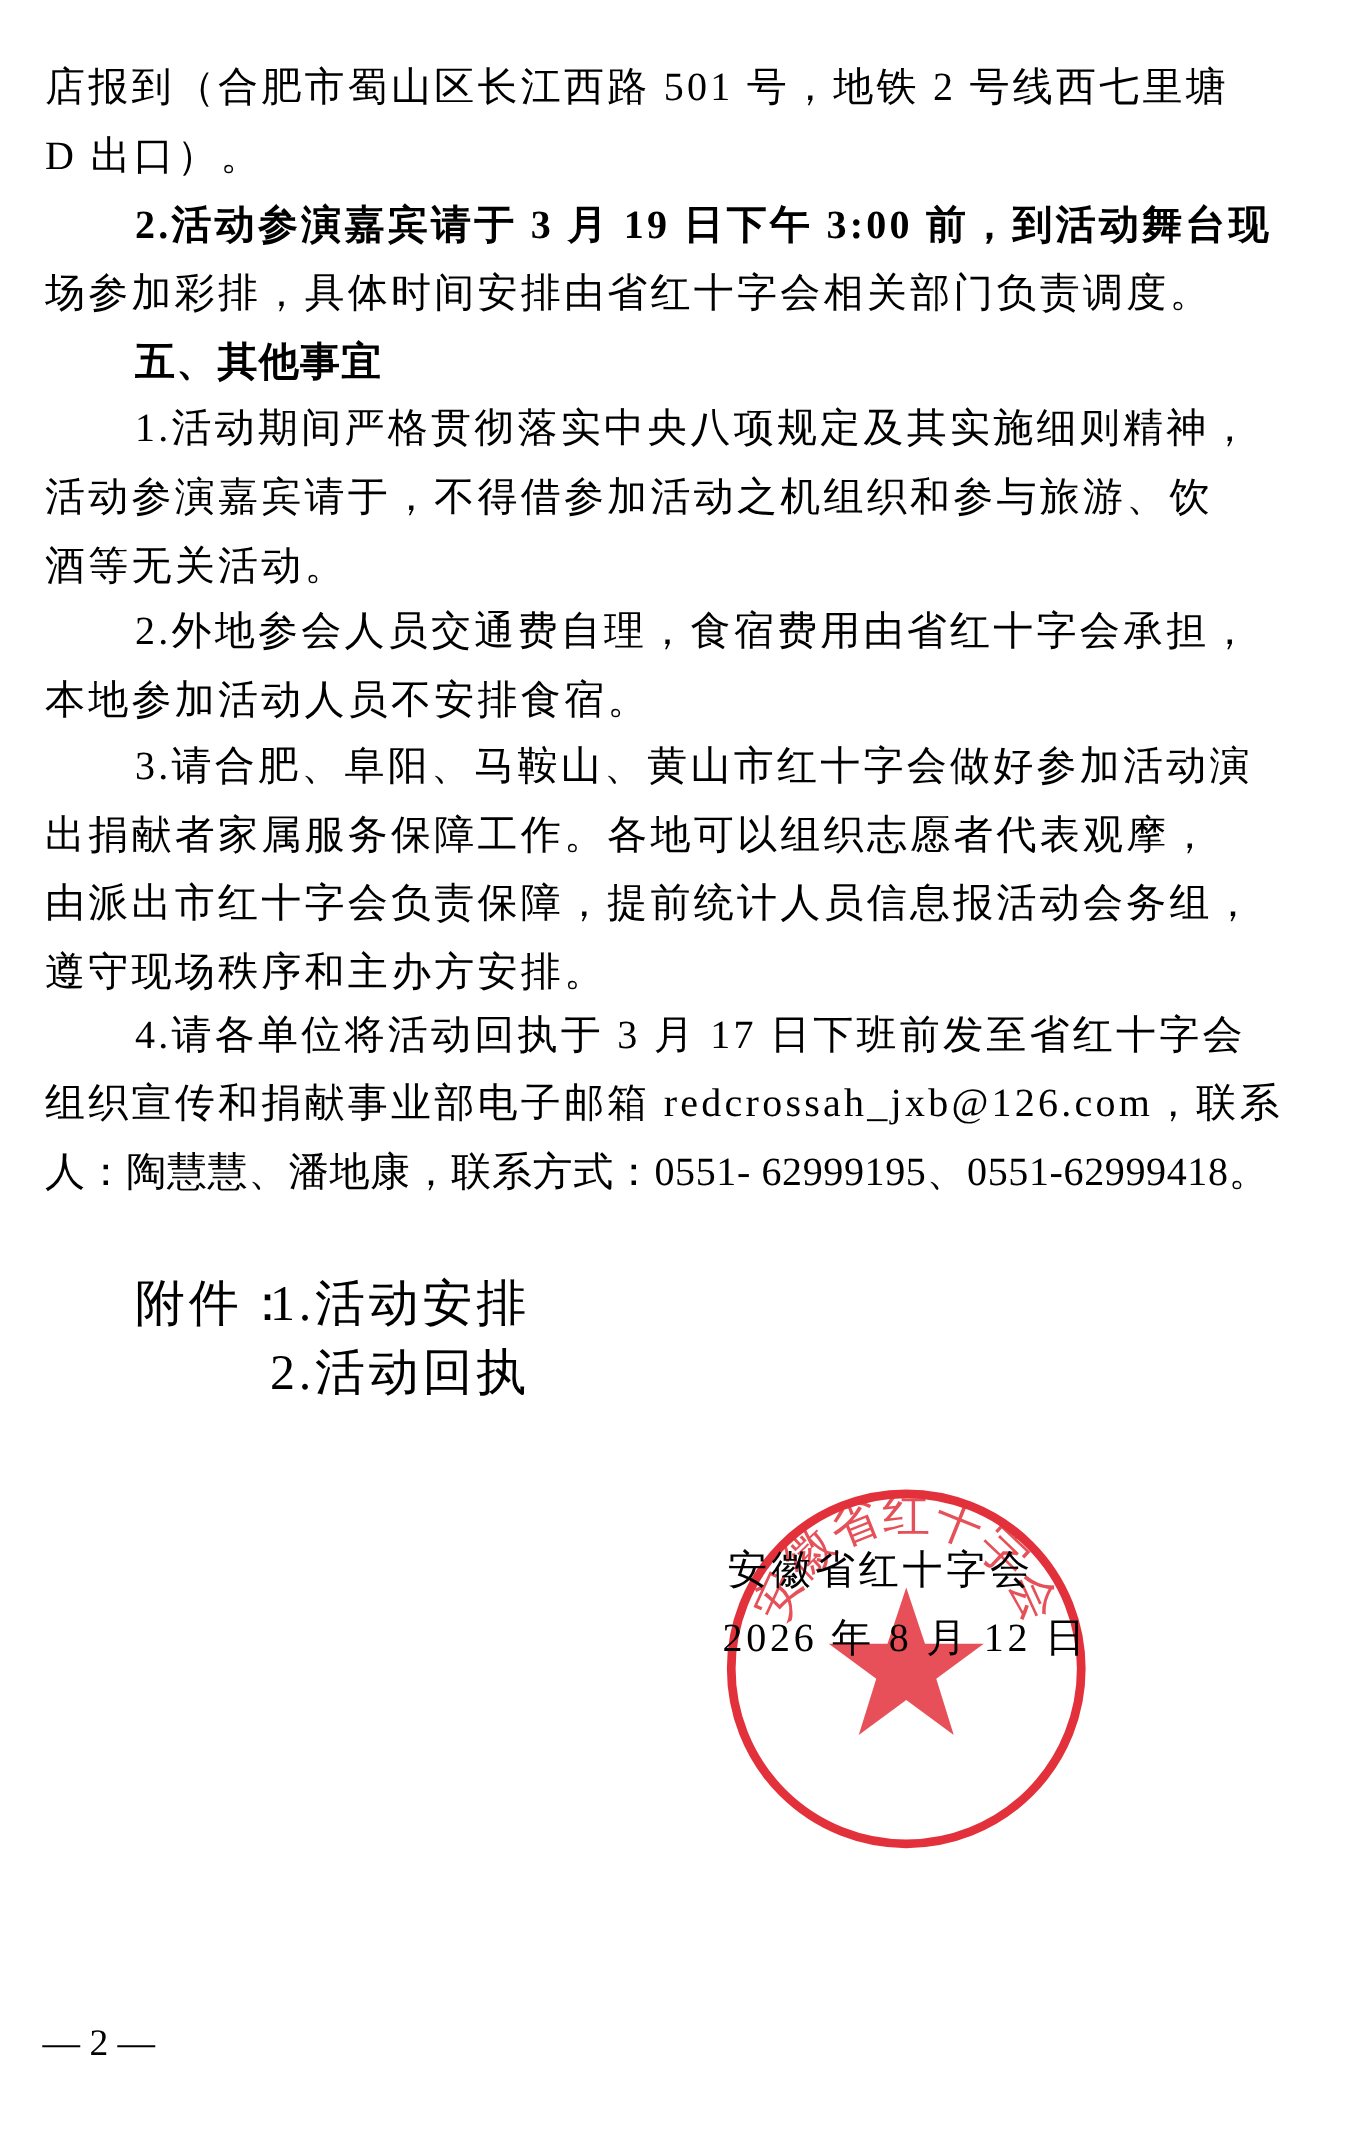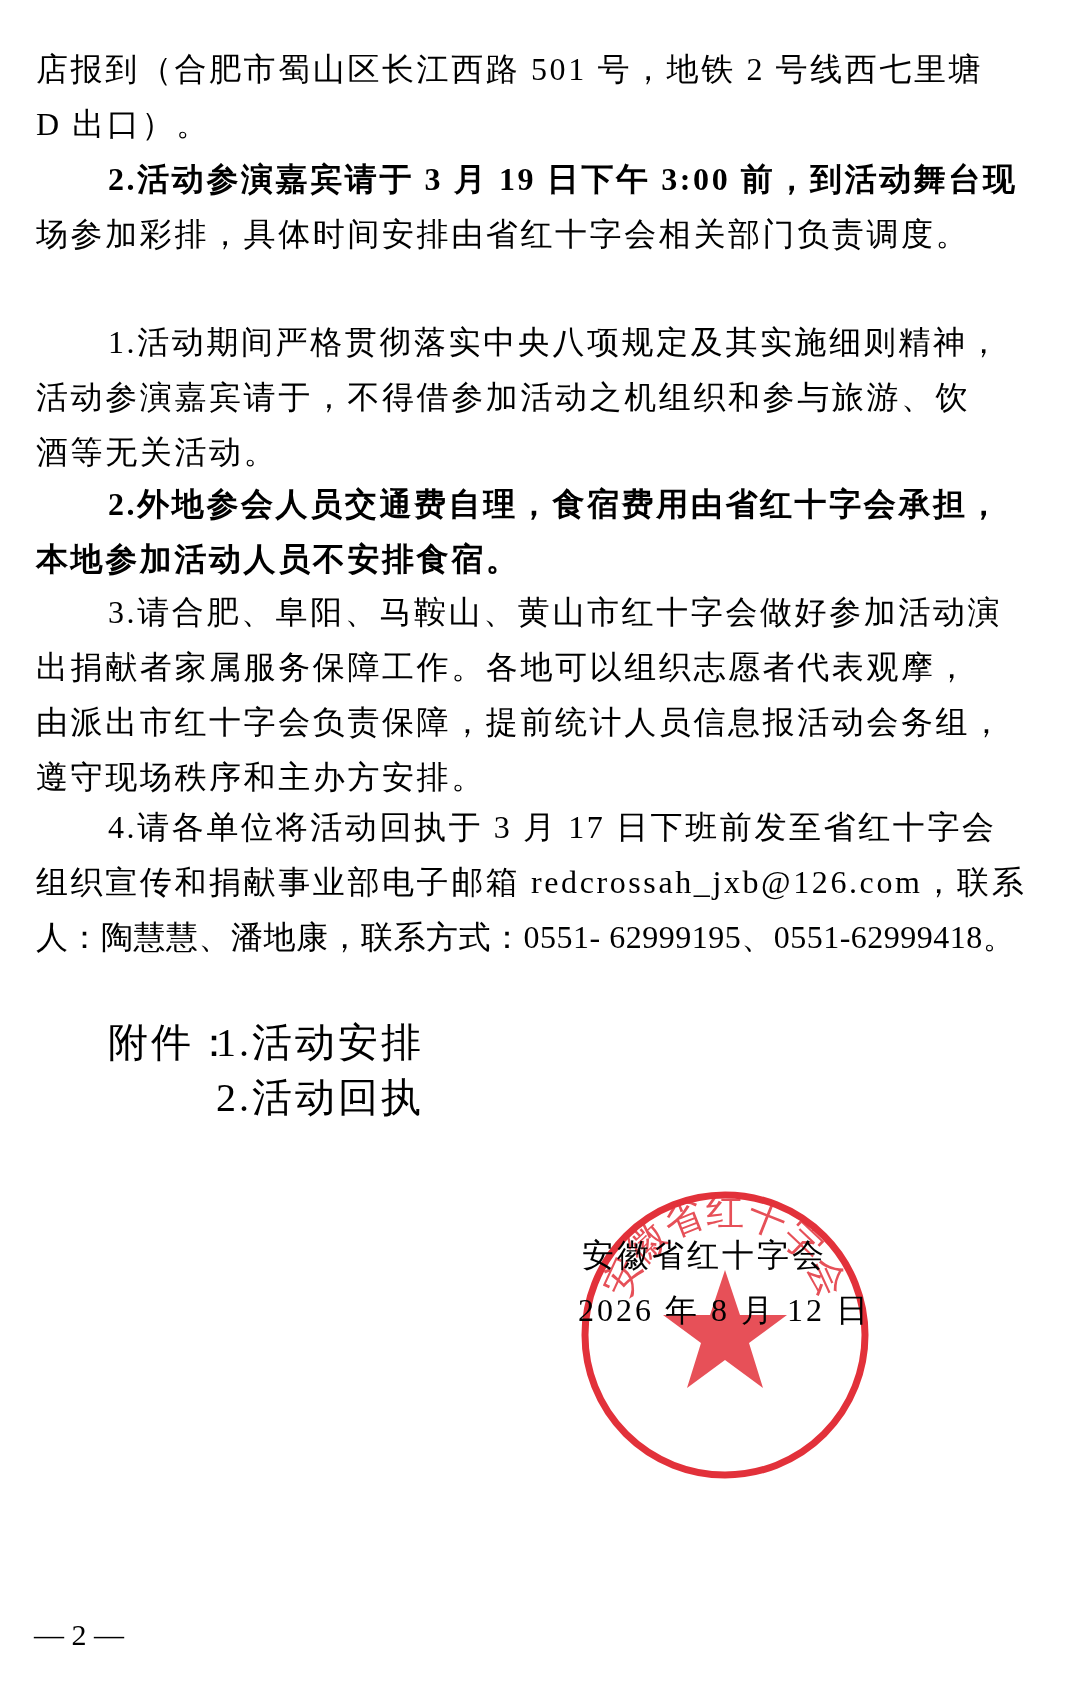--- a/index.html
+++ b/index.html
@@ -88,28 +88,29 @@
   <div class="para" style="top:42px;">
     <span class="line">店报到（合肥市蜀山区长江西路 501 号，地铁 2 号线西七里塘</span>
     <span class="line">D 出口）。</span>
   </div>
 
   <div class="para" style="top:152px;">
     <span class="line" style="padding-left:72px;font-weight:bold;">2.活动参演嘉宾请于 3 月 19 日下午 3:00 前，到活动舞台现</span>
     <span class="line">场参加彩排，具体时间安排由省红十字会相关部门负责调度。</span>
   </div>
 
+  <div class="heading" style="top:262px;">五、其他事宜</div>
 
   <div class="para" style="top:315px;">
     <span class="line" style="padding-left:72px;">1.活动期间严格贯彻落实中央八项规定及其实施细则精神，</span>
     <span class="line">活动参演嘉宾请于，不得借参加活动之机组织和参与旅游、饮</span>
     <span class="line">酒等无关活动。</span>
   </div>
 
-  <div class="para" style="top:477px;font-weight:bold;">
+  <div class="para" style="top:477px;">
     <span class="line" style="padding-left:72px;">2.外地参会人员交通费自理，食宿费用由省红十字会承担，</span>
     <span class="line">本地参加活动人员不安排食宿。</span>
   </div>
 
   <div class="para" style="top:585px;">
     <span class="line" style="padding-left:72px;">3.请合肥、阜阳、马鞍山、黄山市红十字会做好参加活动演</span>
     <span class="line">出捐献者家属服务保障工作。各地可以组织志愿者代表观摩，</span>
     <span class="line">由派出市红十字会负责保障，提前统计人员信息报活动会务组，</span>
     <span class="line">遵守现场秩序和主办方安排。</span>
   </div>

